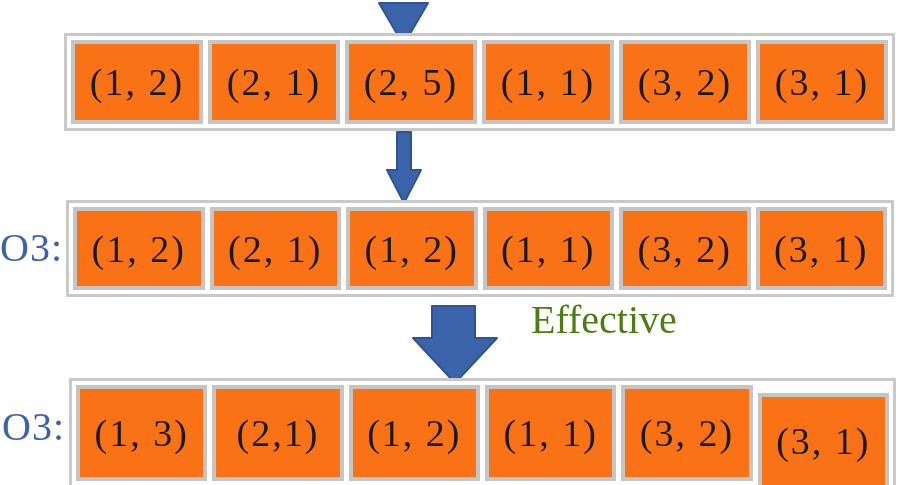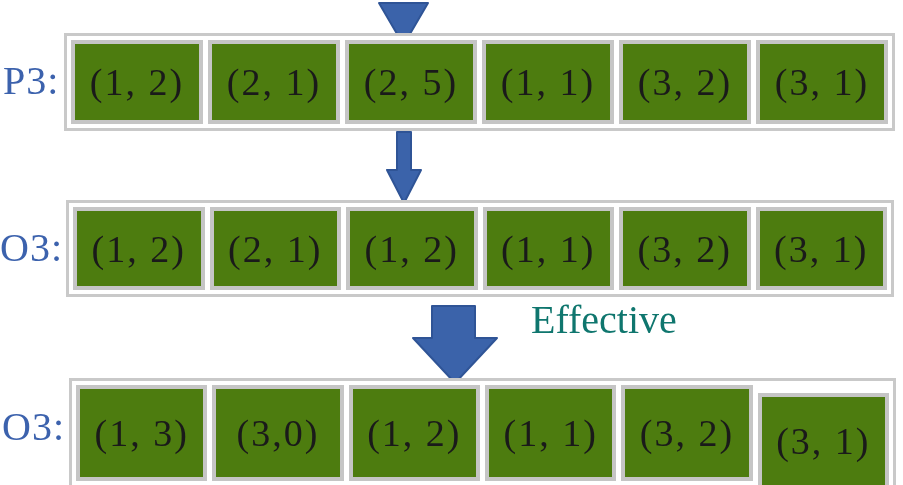--- a/index.html
+++ b/index.html
@@ -42,55 +42,54 @@
     box-sizing: border-box;
     background: #ffffff;
     border: 3px solid #C9C9C9;
     padding: 4px;
     display: flex;
     gap: 5px;
   }
   .cell {
     flex: 1 1 0;
     box-sizing: border-box;
-    background: #4d7c0f;
+    background: #f97316;
     border: 4px solid #C5C5C5;
     display: flex;
     align-items: center;
     justify-content: center;
     font-size: 38px;
     letter-spacing: 2px;
     color: #1A1A1A;
     white-space: nowrap;
   }
   .cell.shift-down {
     transform: translateY(8px);
   }
   .annotation {
     position: absolute;
     left: 531px;
     top: 299px;
-    color: #0f766e;
+    color: #4d7c0f;
     font-size: 40px;
     line-height: 42px;
     white-space: nowrap;
   }
 </style>
 </head>
 <body>
 
 <div class="canvas">
 
   <svg class="overlay" viewBox="0 0 903 485" xmlns="http://www.w3.org/2000/svg">
     <polygon class="arrow" points="379,3 428,3 403.5,45"></polygon>
     <path class="arrow" d="M397,132 L411,132 L411,170 L421,170 L404,203 L387,170 L397,170 Z"></path>
     <path class="arrow" d="M432,306 L475,306 L475,338 L497,338 L455,383 L413,338 L432,338 Z"></path>
   </svg>
 
-  <div class="row-label" style="left:3px; top:62px;">P3:</div>
   <div class="seq-row" style="left:64px; top:33px; width:831px; height:98px;">
     <div class="cell">(1, 2)</div>
     <div class="cell">(2, 1)</div>
     <div class="cell">(2, 5)</div>
     <div class="cell">(1, 1)</div>
     <div class="cell">(3, 2)</div>
     <div class="cell">(3, 1)</div>
   </div>
 
   <div class="row-label" style="left:0px; top:229px;">O3:</div>
@@ -103,20 +102,20 @@
     <div class="cell">(3, 1)</div>
   </div>
 
   <div class="annotation">
     <div>Effective</div>
   </div>
 
   <div class="row-label" style="left:2px; top:408px;">O3:</div>
   <div class="seq-row" style="left:69px; top:378px; width:827px; height:110px;">
     <div class="cell">(1, 3)</div>
-    <div class="cell">(3,0)</div>
+    <div class="cell">(2,1)</div>
     <div class="cell">(1, 2)</div>
     <div class="cell">(1, 1)</div>
     <div class="cell">(3, 2)</div>
     <div class="cell shift-down">(3, 1)</div>
   </div>
 
 </div>
 
 </body></html>

